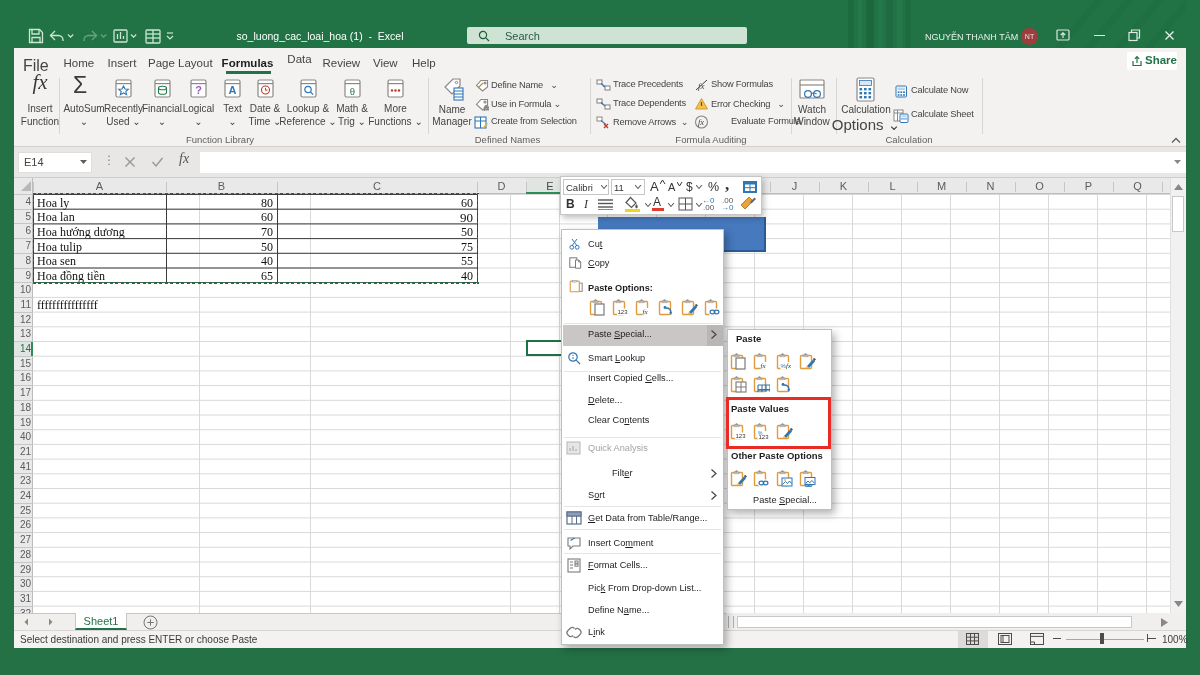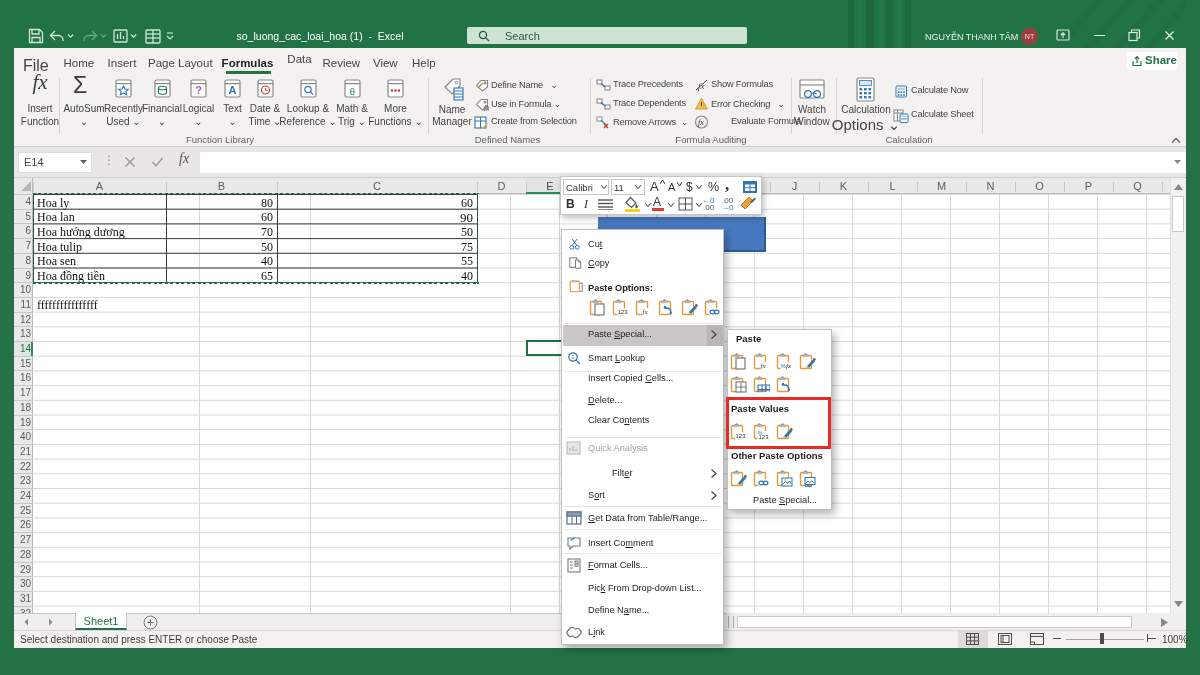--- a/index.html
+++ b/index.html
@@ -384,21 +384,21 @@
 <div class="t" style="left:31px;top:387.1px;transform:translateX(-100%);font-size:10px;color:#5c5c5c;">17</div>
 <div class="abs" style="left:14px;top:385.1px;width:19px;height:1px;background:#c6c6c6;"></div>
 <div class="t" style="left:31px;top:401.79999999999995px;transform:translateX(-100%);font-size:10px;color:#5c5c5c;">18</div>
 <div class="abs" style="left:14px;top:399.79999999999995px;width:19px;height:1px;background:#c6c6c6;"></div>
 <div class="t" style="left:31px;top:416.5px;transform:translateX(-100%);font-size:10px;color:#5c5c5c;">19</div>
 <div class="abs" style="left:14px;top:414.5px;width:19px;height:1px;background:#c6c6c6;"></div>
 <div class="t" style="left:31px;top:431.2px;transform:translateX(-100%);font-size:10px;color:#5c5c5c;">40</div>
 <div class="abs" style="left:14px;top:429.2px;width:19px;height:1px;background:#c6c6c6;"></div>
 <div class="t" style="left:31px;top:445.9px;transform:translateX(-100%);font-size:10px;color:#5c5c5c;">21</div>
 <div class="abs" style="left:14px;top:443.9px;width:19px;height:1px;background:#c6c6c6;"></div>
-<div class="t" style="left:31px;top:460.59999999999997px;transform:translateX(-100%);font-size:10px;color:#5c5c5c;">22</div>
+<div class="t" style="left:31px;top:460.59999999999997px;transform:translateX(-100%);font-size:10px;color:#5c5c5c;">41</div>
 <div class="abs" style="left:14px;top:458.59999999999997px;width:19px;height:1px;background:#c6c6c6;"></div>
 <div class="t" style="left:31px;top:475.3px;transform:translateX(-100%);font-size:10px;color:#5c5c5c;">23</div>
 <div class="abs" style="left:14px;top:473.3px;width:19px;height:1px;background:#c6c6c6;"></div>
 <div class="t" style="left:31px;top:490.0px;transform:translateX(-100%);font-size:10px;color:#5c5c5c;">24</div>
 <div class="abs" style="left:14px;top:488.0px;width:19px;height:1px;background:#c6c6c6;"></div>
 <div class="t" style="left:31px;top:504.7px;transform:translateX(-100%);font-size:10px;color:#5c5c5c;">25</div>
 <div class="abs" style="left:14px;top:502.7px;width:19px;height:1px;background:#c6c6c6;"></div>
 <div class="t" style="left:31px;top:519.4px;transform:translateX(-100%);font-size:10px;color:#5c5c5c;">26</div>
 <div class="abs" style="left:14px;top:517.4px;width:19px;height:1px;background:#c6c6c6;"></div>
 <div class="t" style="left:31px;top:534.0999999999999px;transform:translateX(-100%);font-size:10px;color:#5c5c5c;">27</div>

